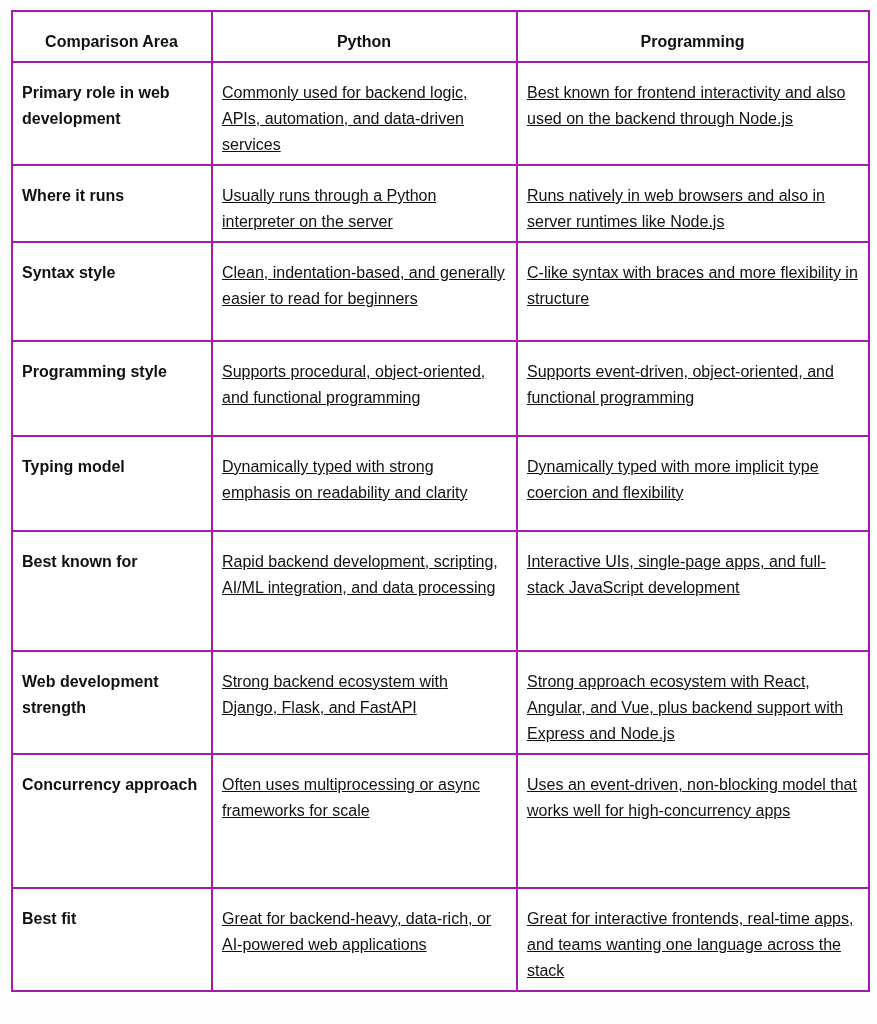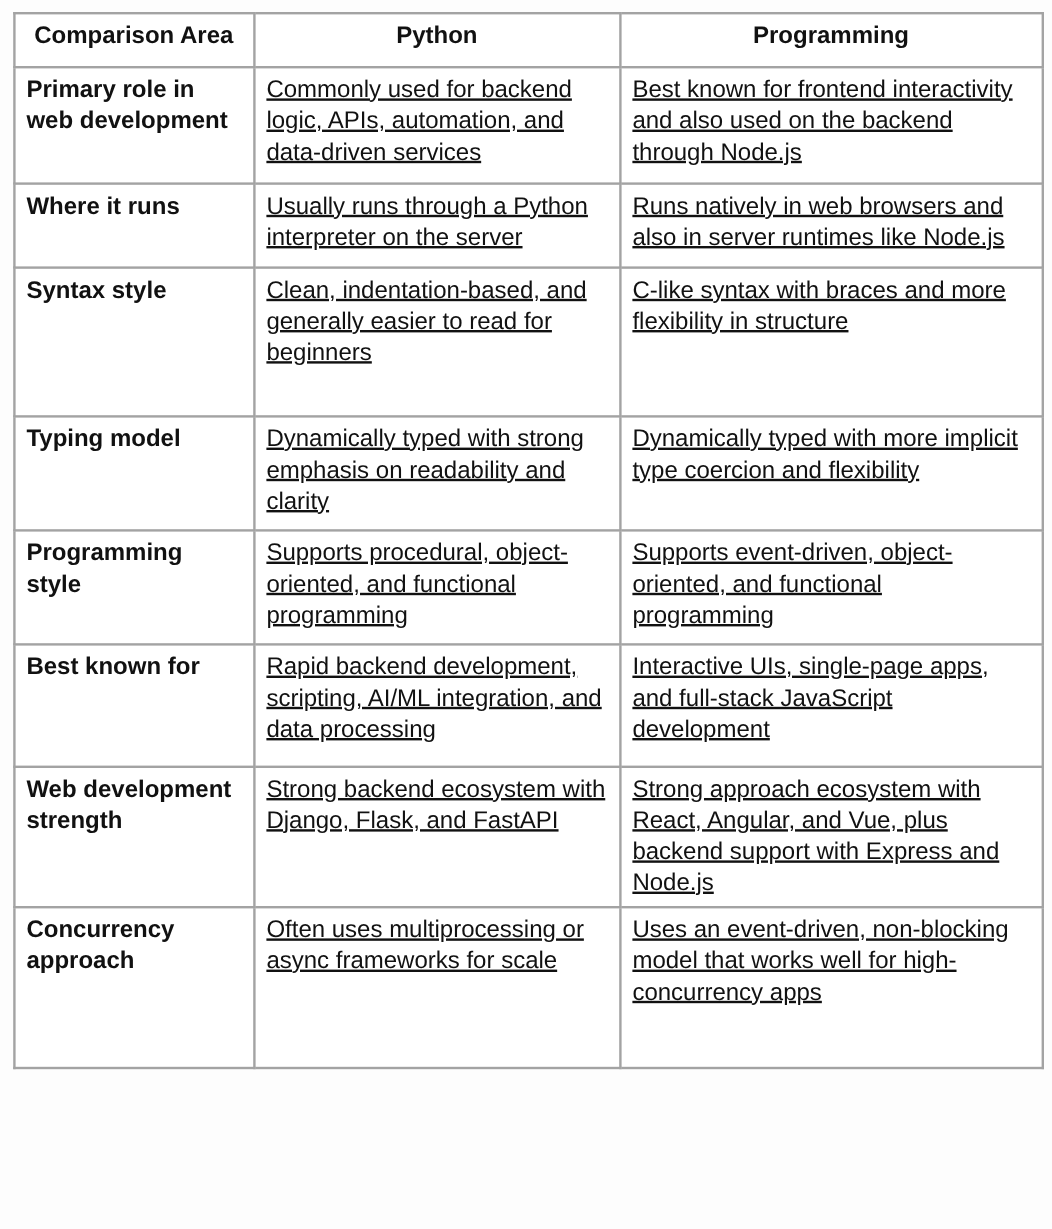--- a/index.html
+++ b/index.html
@@ -15,25 +15,25 @@
     padding: 10px 9px 11px 11px;
   }
   table.comparison {
     border-collapse: collapse;
     width: 857px;
     table-layout: fixed;
     background: #ffffff;
   }
   table.comparison th,
   table.comparison td {
-    border: 2px solid #a3a3a3;
-    font-size: 20px;
+    border: 2px solid #a21caf;
+    font-size: 16px;
     line-height: 26px;
     vertical-align: top;
-    padding: 5px 10px 6px 9px;
+    padding: 17px 10px 6px 9px;
     overflow: hidden;
   }
   col.c-area   { width: 200px; }
   col.c-python { width: 305px; }
   col.c-js     { width: 352px; }
 
   thead th {
     font-weight: bold;
     text-align: center;
     vertical-align: middle;
@@ -45,24 +45,24 @@
     text-align: left;
   }
   tbody td {
     font-weight: normal;
     text-align: left;
     text-decoration: underline;
   }
   
   tbody tr:nth-child(1)  { height: 97px;  }
   tbody tr:nth-child(2)  { height: 70px; margin-top: 25px;  }
-  tbody tr:nth-child(3)  { height: 124px; margin-left: 32px;  }
+  tbody tr:nth-child(3)  { height: 99px; margin-left: 32px;  }
   tbody tr:nth-child(4)  { height: 95px;  }
   tbody tr:nth-child(5)  { height: 95px;  }
-  tbody tr:nth-child(6)  { height: 102px;  }
+  tbody tr:nth-child(6)  { height: 120px;  }
   tbody tr:nth-child(7)  { height: 95px;  }
   tbody tr:nth-child(8)  { height: 134px; }
   tbody tr:nth-child(9)  { height: 95px;  }
   tbody tr:nth-child(10) { height: 100px; }
 </style>
 </head>
 <body>
 
 <div class="page">
   <table class="comparison">
@@ -88,39 +88,44 @@
           <th scope="row">Where it runs</th>
           <td>Usually runs through a Python interpreter on the server</td>
           <td>Runs natively in web browsers and also in server runtimes like Node.js</td>
         </tr>
         <tr>
           <th scope="row">Syntax style</th>
           <td>Clean, indentation-based, and generally easier to read for beginners</td>
           <td>C-like syntax with braces and more flexibility in structure</td>
         </tr>
         <tr>
+          <th scope="row">Programming style</th>
+          <td>Supports procedural, object-oriented, and functional programming</td>
+          <td>Supports event-driven, object-oriented, and functional programming</td>
+        </tr>
+        <tr>
           <th scope="row">Typing model</th>
           <td>Dynamically typed with strong emphasis on readability and clarity</td>
           <td>Dynamically typed with more implicit type coercion and flexibility</td>
-        </tr>
-        <tr>
-          <th scope="row">Programming style</th>
-          <td>Supports procedural, object-oriented, and functional programming</td>
-          <td>Supports event-driven, object-oriented, and functional programming</td>
         </tr>
         <tr>
           <th scope="row">Best known for</th>
           <td>Rapid backend development, scripting, AI/ML integration, and data processing</td>
           <td>Interactive UIs, single-page apps, and full-stack JavaScript development</td>
         </tr>
         <tr>
           <th scope="row">Web development strength</th>
           <td>Strong backend ecosystem with Django, Flask, and FastAPI</td>
           <td>Strong approach ecosystem with React, Angular, and Vue, plus backend support with Express and Node.js</td>
         </tr>
         <tr>
           <th scope="row">Concurrency approach</th>
           <td>Often uses multiprocessing or async frameworks for scale</td>
           <td>Uses an event-driven, non-blocking model that works well for high-concurrency apps</td>
         </tr>
+        <tr>
+          <th scope="row">Best fit</th>
+          <td>Great for backend-heavy, data-rich, or AI-powered web applications</td>
+          <td>Great for interactive frontends, real-time apps, and teams wanting one language across the stack</td>
+        </tr>
       </tbody>
   </table>
 </div>
 
 </body></html>

